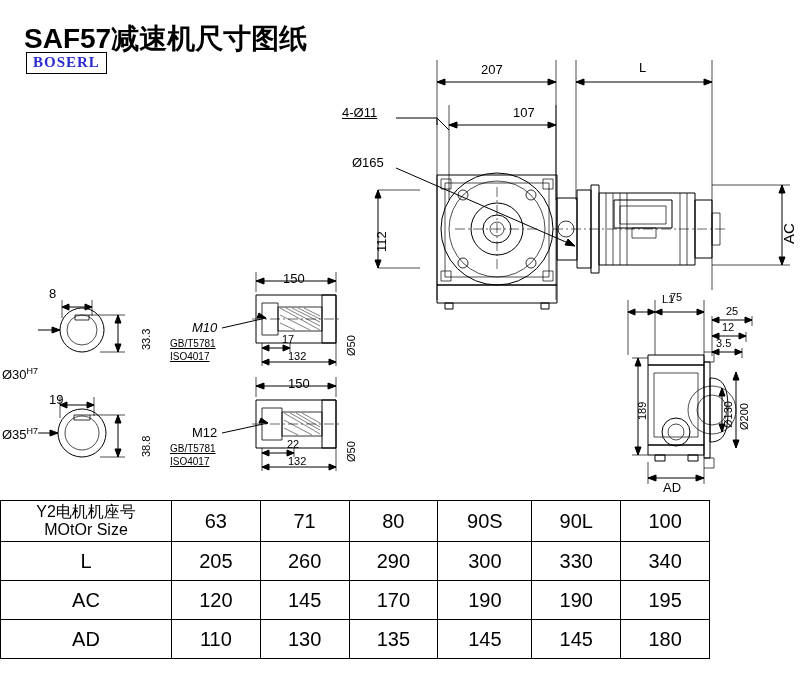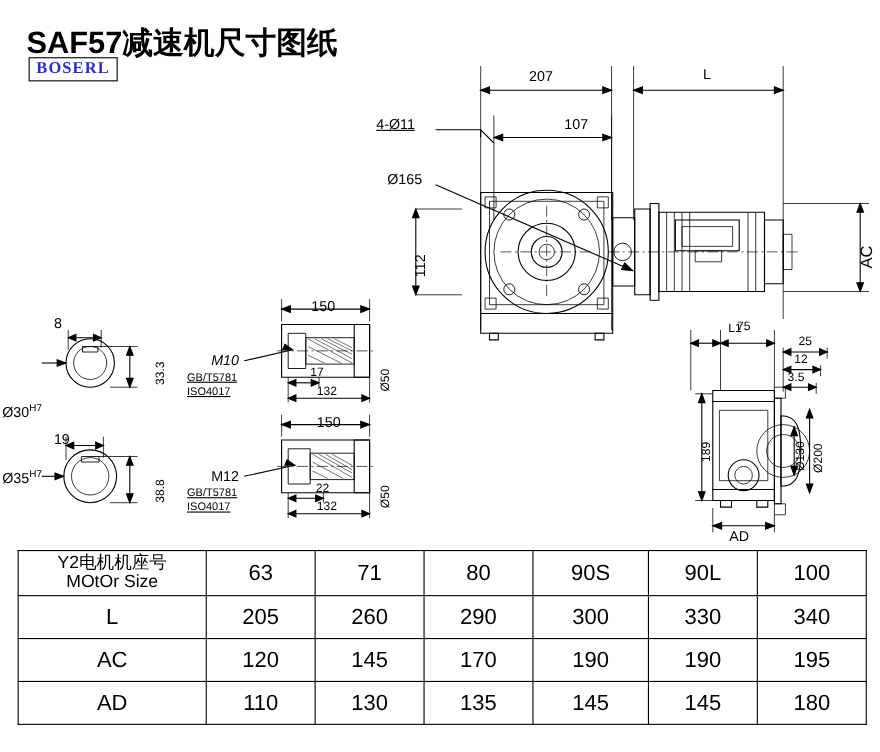--- a/index.html
+++ b/index.html
@@ -10,21 +10,21 @@
   .logo{position:absolute;left:26px;top:52px;border:1.5px solid #000;padding:1px 6px 2px 6px;font-size:15px;font-weight:bold;color:#2b2bcf;font-family:"Liberation Serif",serif;letter-spacing:1px;}
 
   .lbl{position:absolute;font-size:13px;font-family:"Liberation Sans",sans-serif;white-space:nowrap;}
   .lbl.small{font-size:11px;}
   .lbl.tiny{font-size:10px;text-decoration:underline;}
   .rot{transform-origin:0 0;}
 
   svg{position:absolute;left:0;top:0;}
 
   
-  table{position:absolute;left:16px;top:500px;border-collapse:collapse;width:772px;border-radius:26px;}
+  table{position:absolute;left:0px;top:500px;border-collapse:collapse;width:710px;border-radius:26px;}
   td{border:1px solid #000;text-align:center;font-size:20px;font-family:"Liberation Sans",sans-serif;height:36px;}
   td.hdr{font-size:20px;}
   td.cn{font-size:16px;line-height:18px;padding:2px 0;}
   .cn span{display:block;}
 </style>
 </head>
 <body>
 
 <div id="sheet">
 

